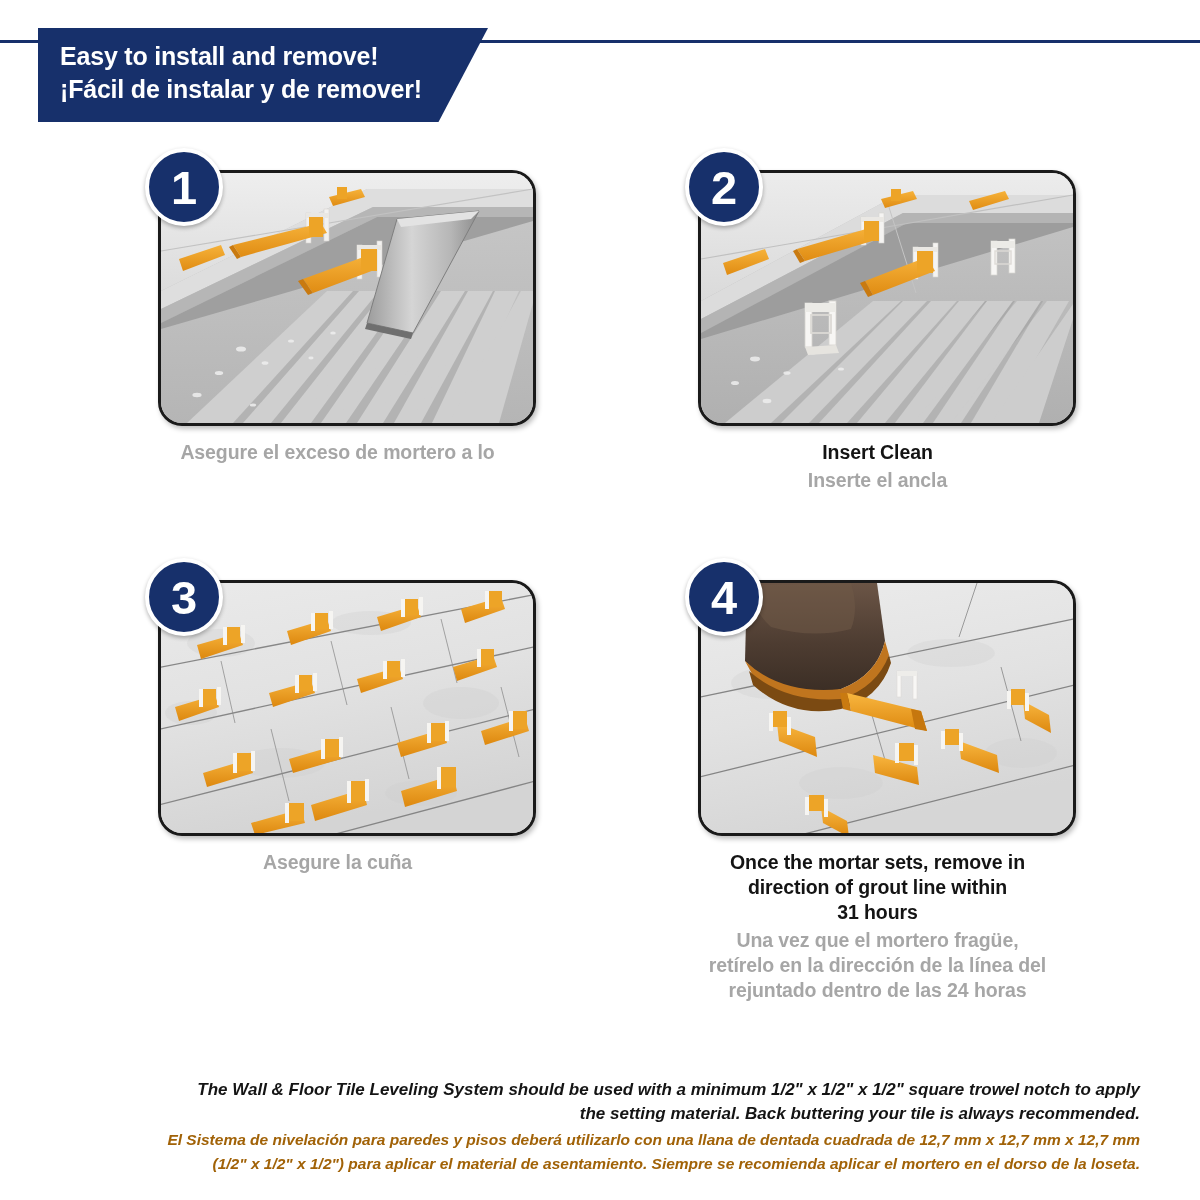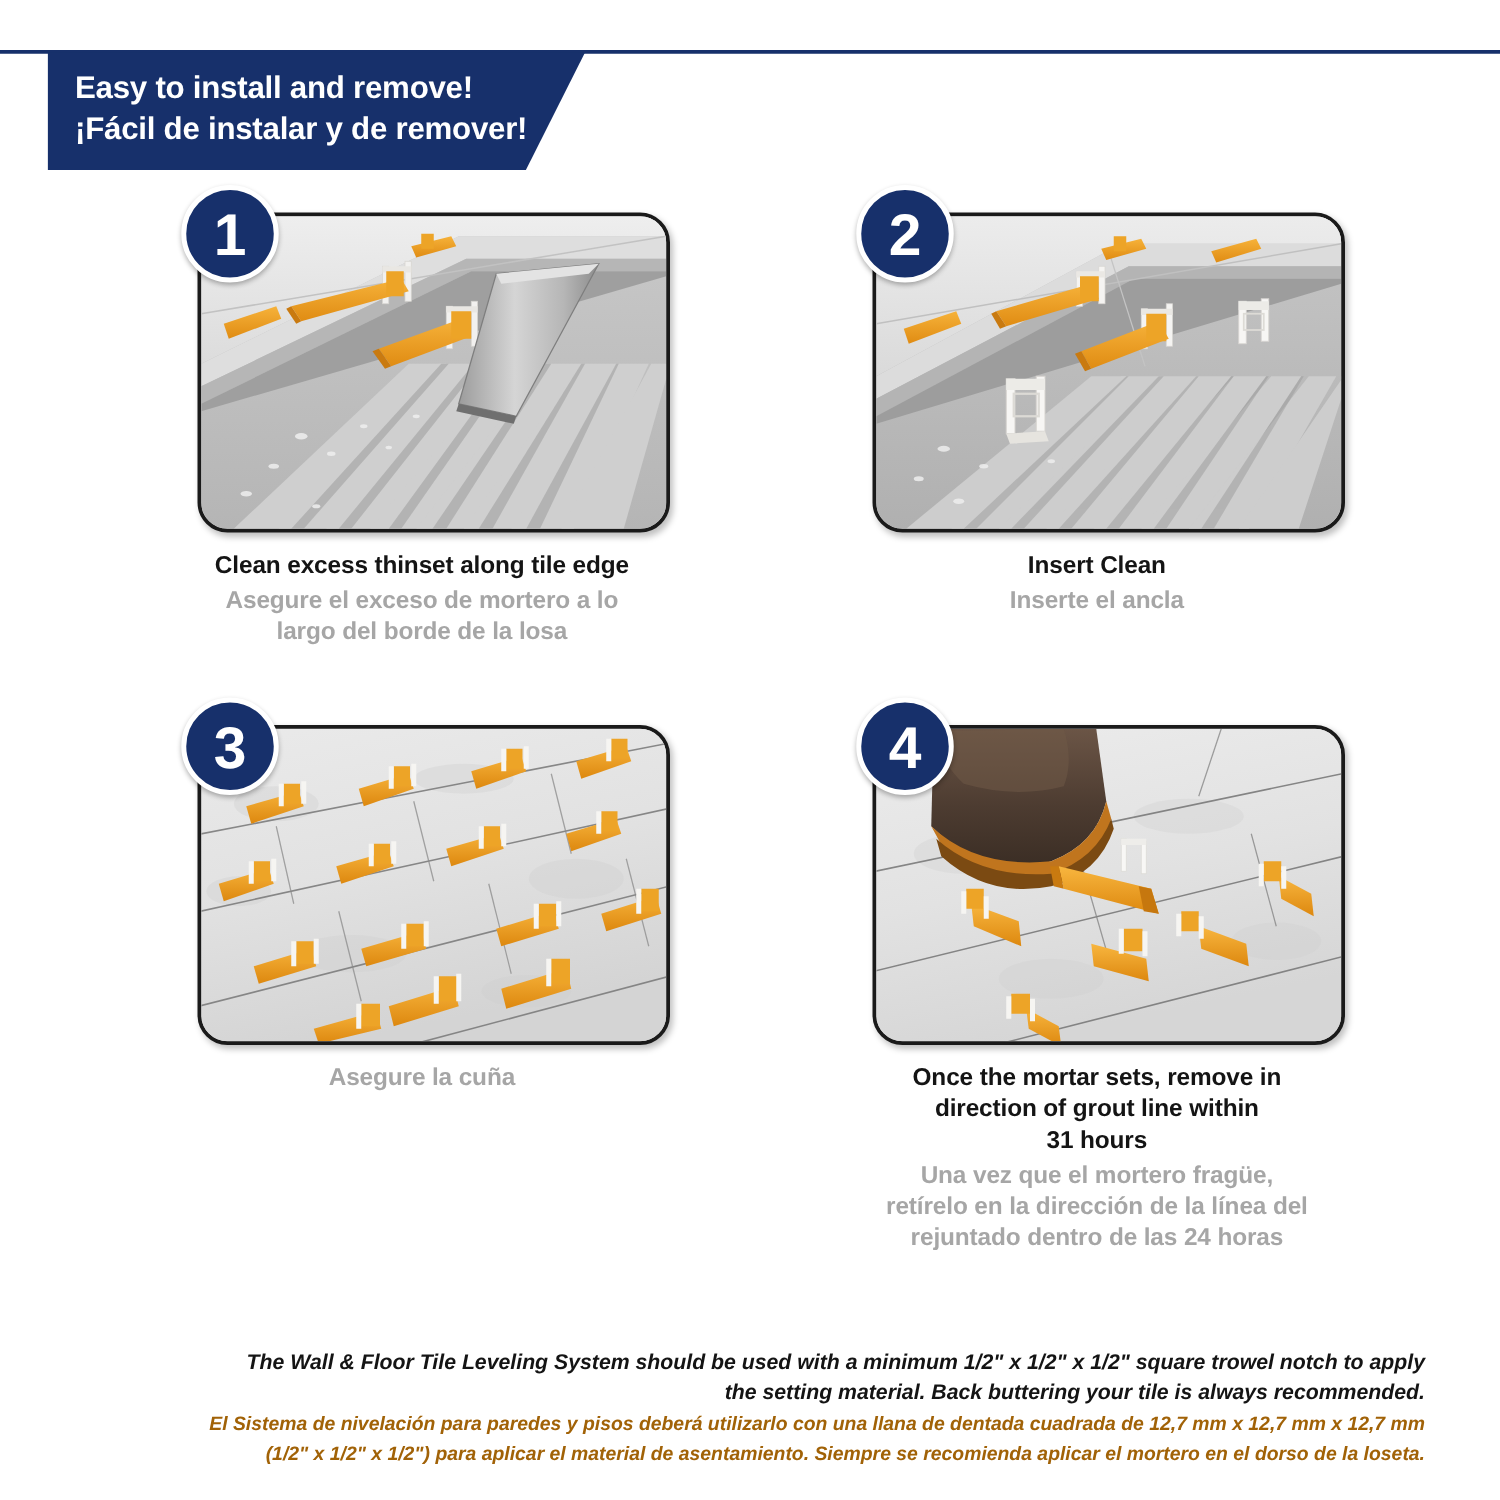--- a/index.html
+++ b/index.html
@@ -6,21 +6,21 @@
   body{
     width:1200px;height:1200px;background:#ffffff;
     font-family:"Liberation Sans", sans-serif;
     overflow:hidden;position:relative;
   }
   
   .top-rule{
     position:absolute;left:0;top:40px;width:1200px;height:3px;
     background:#17306b;
   }
-  .banner-wrap{position:absolute;left:38px;top:42px;width:430px;height:94px;}
+  .banner-wrap{position:absolute;left:38px;top:28px;width:430px;height:94px;padding-left:20px;}
   .banner-shape{
     position:absolute;inset:0;background:#17306b;
     clip-path:polygon(0 0, 100% 0, 89% 100%, 0 100%);
   }
   .banner-text{
     position:absolute;left:22px;top:12px;
     color:#ffffff;font-weight:bold;font-size:25px;line-height:33px;
     letter-spacing:-0.2px;white-space:nowrap;
   }
   
@@ -172,24 +172,22 @@
 
         <g>
           <polygon points="206,150 236,46 318,38 252,160" fill="url(#blade1)" stroke="#7e7e7e" stroke-width="1"></polygon>
           <polygon points="236,46 318,38 310,46 240,54" fill="#e3e3e3"></polygon>
           <polygon points="206,150 252,160 250,166 204,156" fill="#6f6f6f"></polygon>
         </g>
       </svg>
     </div>
     <div class="badge">1</div>
     <div class="caption">
-      <div class="cap-en">Clean excess thinset along tile edge</div>
       <div class="cap-es">
         <div>Asegure el exceso de mortero a lo</div>
-        <div>largo del borde de la losa</div>
       </div>
     </div>
   </div>
 
   <div class="step step-2">
     <div class="panel">
       <svg viewBox="0 0 372 250" preserveAspectRatio="none">
         <defs>
           <linearGradient id="tileTop2" x1="0" y1="0" x2="0" y2="1">
             <stop offset="0" stop-color="#ececec"></stop>

